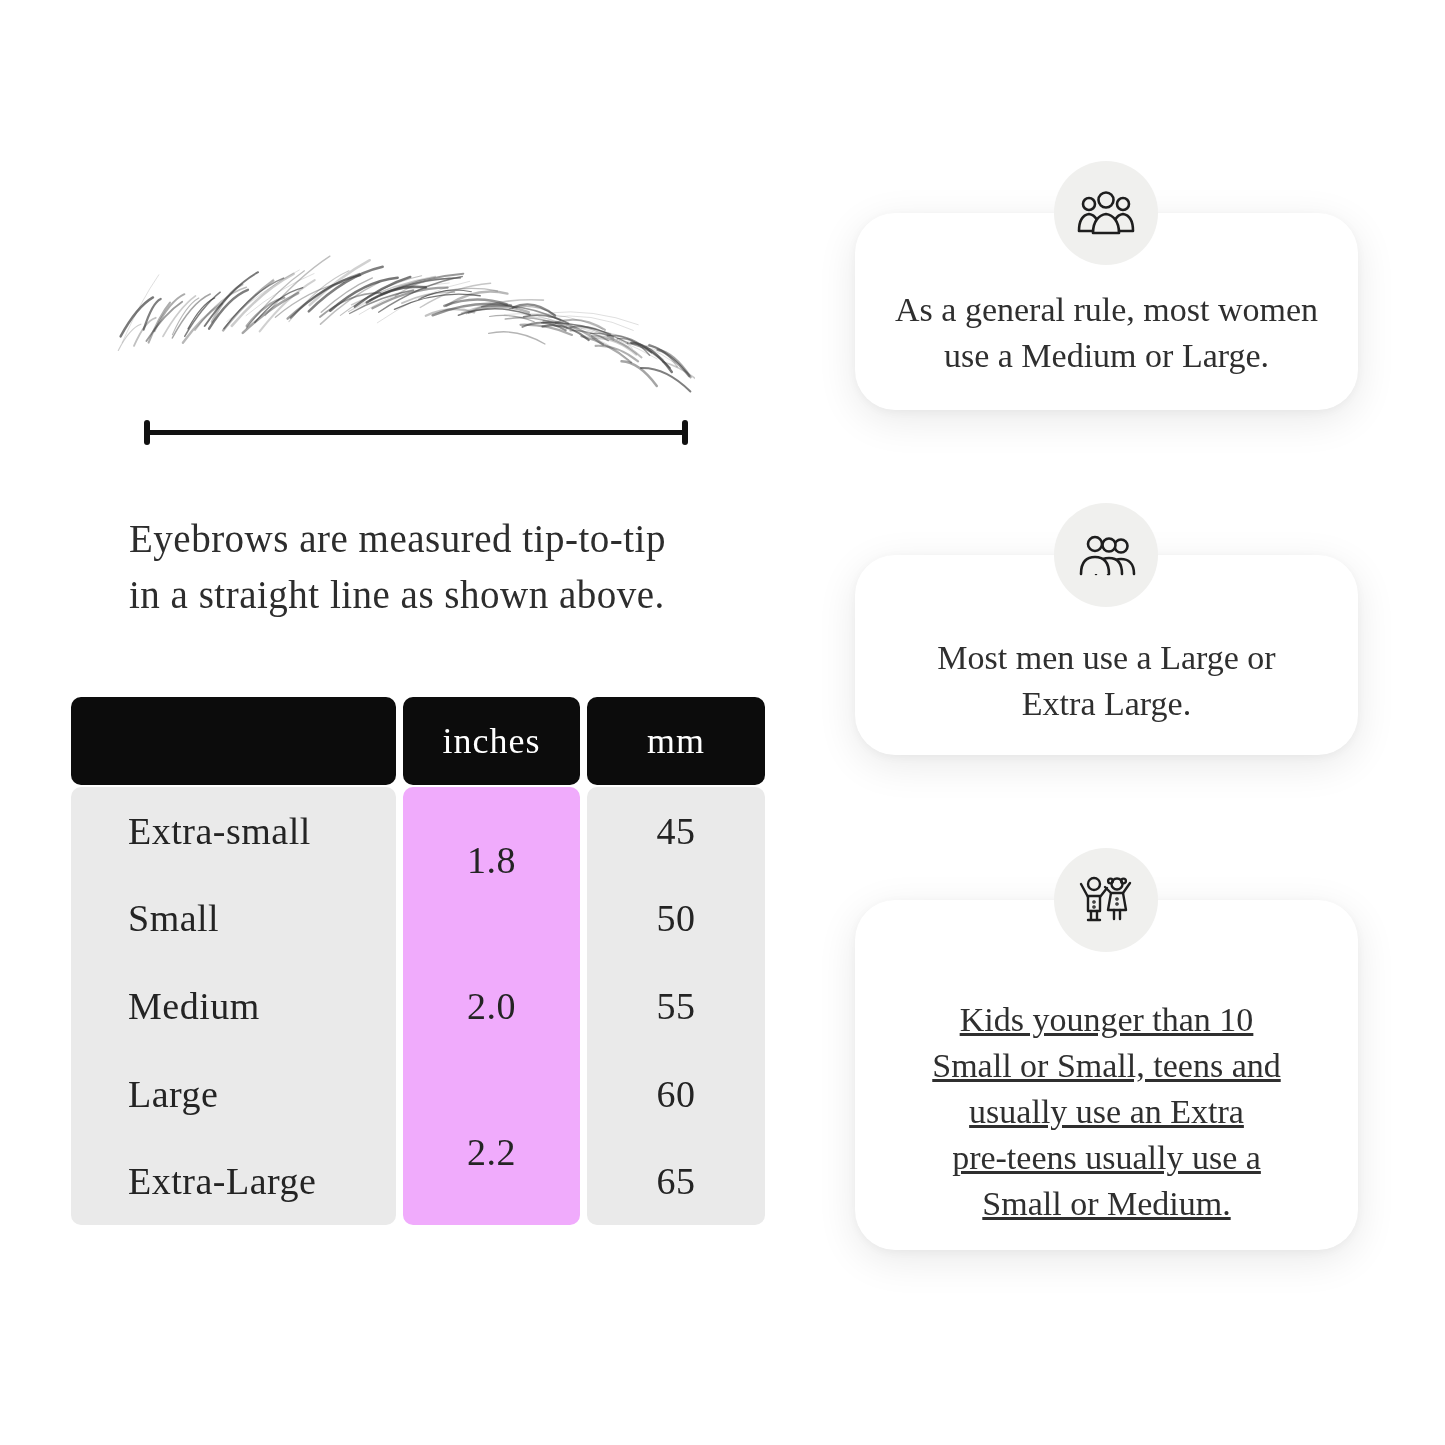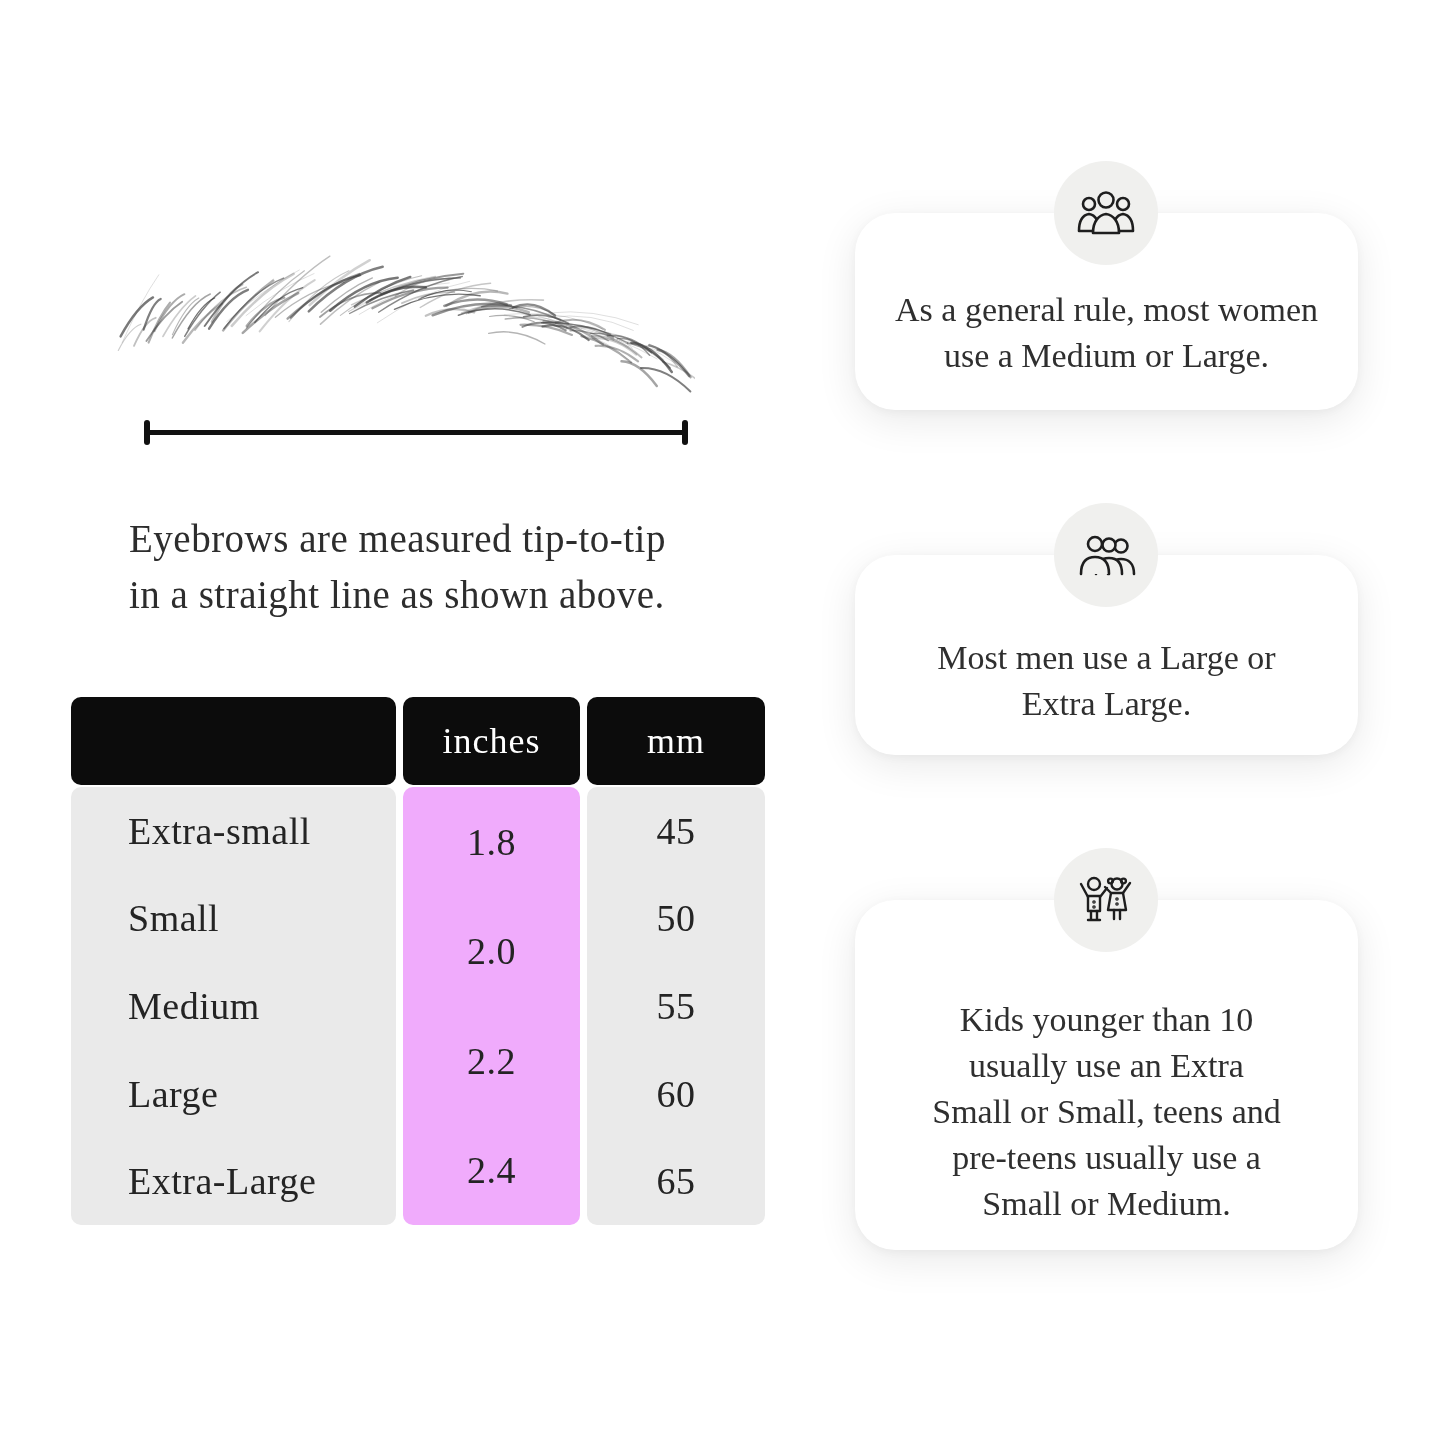--- a/index.html
+++ b/index.html
@@ -29,21 +29,21 @@
   .card{position:absolute;left:855px;width:503px;background:#ffffff;border-radius:40px;
     box-shadow:0 10px 40px rgba(0,0,0,0.09), 0 2px 10px rgba(0,0,0,0.04);}
   #card-women{top:213px;height:197px;}
   #card-men{top:555px;height:200px;}
   #card-kids{top:900px;height:350px;}
   .icon-circle{position:absolute;left:199px;top:-52px;width:104px;height:104px;border-radius:50%;
     background:#f0f0ee;display:flex;align-items:center;justify-content:center;}
   .card-text{position:absolute;left:10px;right:10px;text-align:center;font-size:34px;line-height:46px;color:#2f2f2f;}
   #card-women .card-text{top:74px;}
   #card-men .card-text{top:80px;}
-  #card-kids .card-text{top:97px;}
+  #card-kids .card-text{top:97px;text-decoration:underline;}
   .icon-svg{display:block;}
 </style>
 </head>
 <body>
 
 <div id="page">
 
   <div id="brow-wrap">
     <svg id="brow" class="icon-svg" width="582" height="158" viewBox="0 0 582 158">
         <path d="M7.6,98.4 Q23.8,68.7 40.0,59.4" stroke="#3a3a3a" stroke-width="2.40" stroke-opacity="0.68" fill="none" stroke-linecap="round"></path>
@@ -181,21 +181,20 @@
       <div class="bcell">Extra-small</div>
       <div class="bcell">Small</div>
       <div class="bcell">Medium</div>
       <div class="bcell">Large</div>
       <div class="bcell">Extra-Large</div>
     </div>
     <div class="bcol vals" style="background:#f0abfc">
       <div class="bcell">1.8</div>
       <div class="bcell">2.0</div>
       <div class="bcell">2.2</div>
-      <div class="bcell">2.4</div>
     </div>
     <div class="bcol vals" style="background:#eaeaea">
       <div class="bcell">45</div>
       <div class="bcell">50</div>
       <div class="bcell">55</div>
       <div class="bcell">60</div>
       <div class="bcell">65</div>
     </div>
   </div>
 
@@ -251,20 +250,20 @@
         <path d="M36,18 L48,18 L51,35 L33,35 Z"></path>
         <path d="M39,35 L39,44 M45,35 L45,44"></path>
         <path d="M48,18 L55,8"></path>
         <path d="M36,18 L30,12"></path>
         <circle cx="42" cy="24" r="0.6" fill="#1e1e1e"></circle>
         <circle cx="42" cy="29" r="0.6" fill="#1e1e1e"></circle>
       </svg>
     </div>
     <div class="card-text">
       <div>Kids younger than 10</div>
+      <div>Small or Small, teens and</div>
       <div>usually use an Extra</div>
-      <div>Small or Small, teens and</div>
       <div>pre-teens usually use a</div>
       <div>Small or Medium.</div>
     </div>
   </div>
 
 </div>
 
 </body></html>

